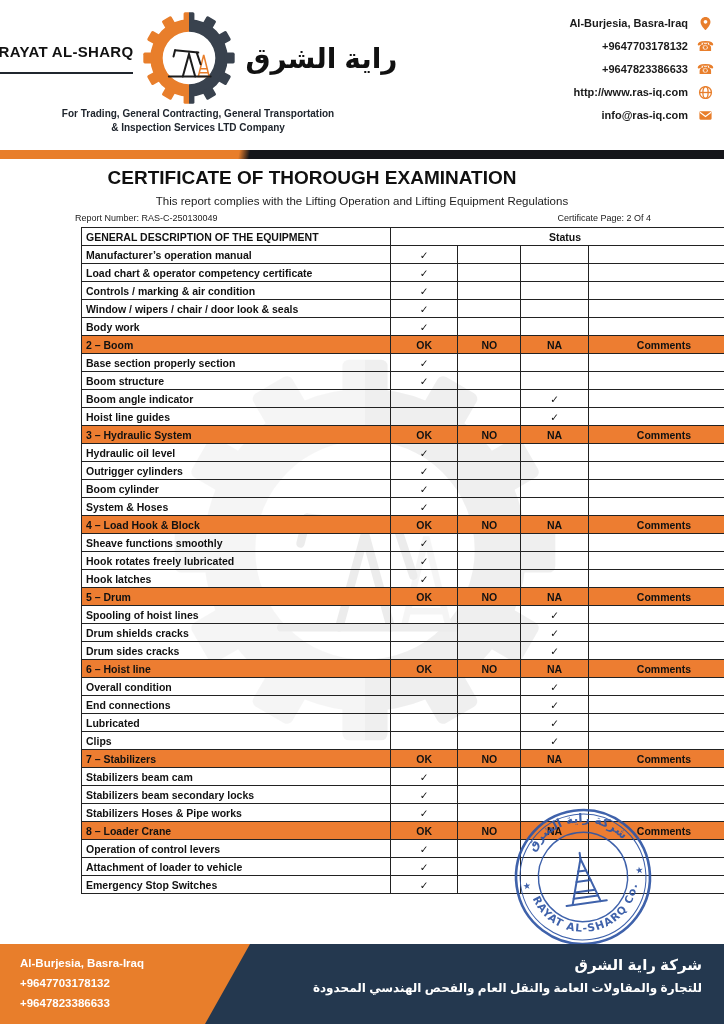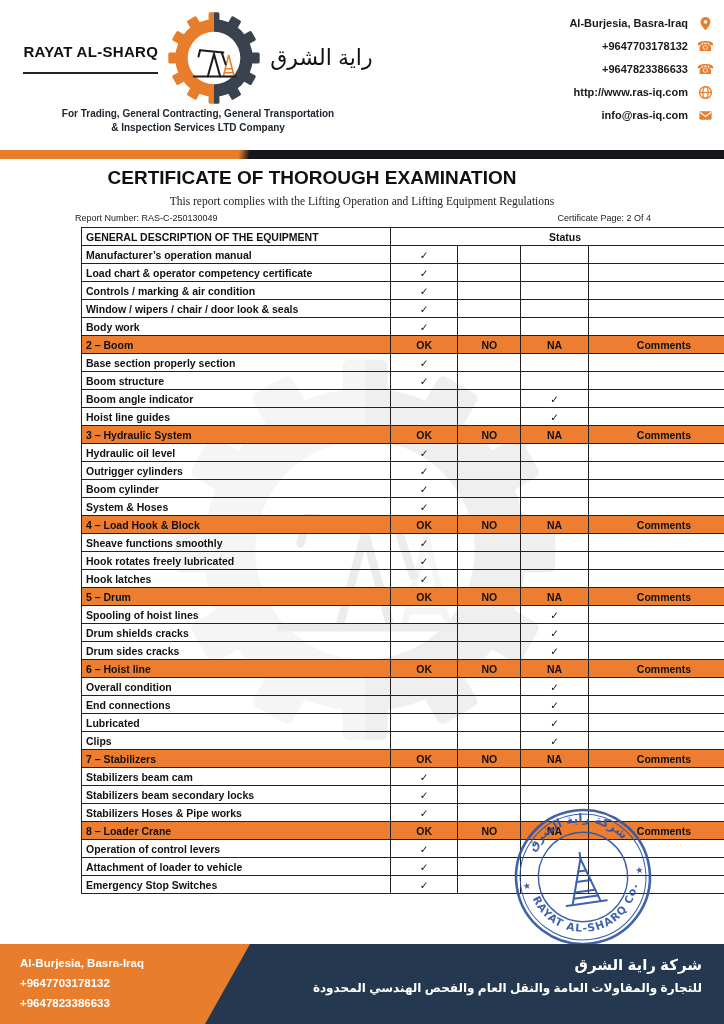--- a/index.html
+++ b/index.html
@@ -5,32 +5,32 @@
   html,body{margin:0;padding:0;background:#888;}
   .page{
     position:relative;width:724px;height:1024px;margin:0 auto;
     background:#ffffff;overflow:hidden;
     font-family:"Liberation Sans","DejaVu Sans",sans-serif;color:#111;
   }
   
   .logo-block{position:absolute;left:38px;top:10px;width:320px;text-align:center;}
   .logo-row{display:flex;align-items:center;justify-content:center;gap:8px;}
   .company-en{font-weight:bold;font-size:15px;letter-spacing:.3px;border-bottom:2px solid #20262e;padding-bottom:12px;white-space:nowrap;}
-  .company-ar{font-weight:normal;font-size:22px;white-space:nowrap;direction:rtl;}
+  .company-ar{font-weight:bold;font-size:28px;white-space:nowrap;direction:rtl;}
   .gear-logo{width:96px;height:96px;flex:0 0 auto;}
   .taglines{font-size:10px;font-weight:bold;color:#20262e;line-height:1.35;margin-top:1px;}
   .contact-block{position:absolute;right:10px;top:14px;display:flex;flex-direction:column;gap:5px;align-items:flex-end;}
   .contact-row{display:flex;align-items:center;gap:9px;font-size:11px;font-weight:bold;color:#1a1a1a;height:18px;}
   .cicon{width:17px;height:17px;display:inline-flex;align-items:center;justify-content:center;color:#E87E2B;font-size:14px;line-height:1;}
   .cicon svg{width:15px;height:15px;}
   .divider{position:absolute;top:150px;left:0;width:724px;height:9px;
     background:linear-gradient(100deg,#E87E2B 0 33%,#15161a 34.5% 100%);}
   
   .title{position:absolute;top:167px;left:0;width:624px;text-align:center;font-size:19px;font-weight:bold;color:#101010;}
-  .subtitle{position:absolute;top:195px;left:0;width:724px;text-align:center;font-size:11.5px;color:#1c1c1c;font-family:Liberation Serif, serif;}
+  .subtitle{position:absolute;top:195px;left:0;width:724px;text-align:center;font-size:11.5px;color:#1c1c1c;}
   .report-row{position:absolute;top:213px;left:75px;width:576px;display:flex;justify-content:space-between;font-size:9px;color:#222;}
   
   table.cert{position:absolute;top:227px;left:81px;width:659px;border-collapse:collapse;table-layout:fixed;z-index:1;}
   table.cert th,table.cert td{border:1px solid #222;padding:0 4px;height:17px;font-size:10.5px;font-weight:bold;color:#111;background:transparent;overflow:hidden;white-space:nowrap;}
   th.desc-head{text-align:left;}
   th.status-head{text-align:center;}
   tr.section-row td{background:#ED7D31;}
   td.sec-title{text-align:left;font-size:11px;}
   td.sec-col{text-align:center;font-size:11px;}
   td.row-label{text-align:left;}

